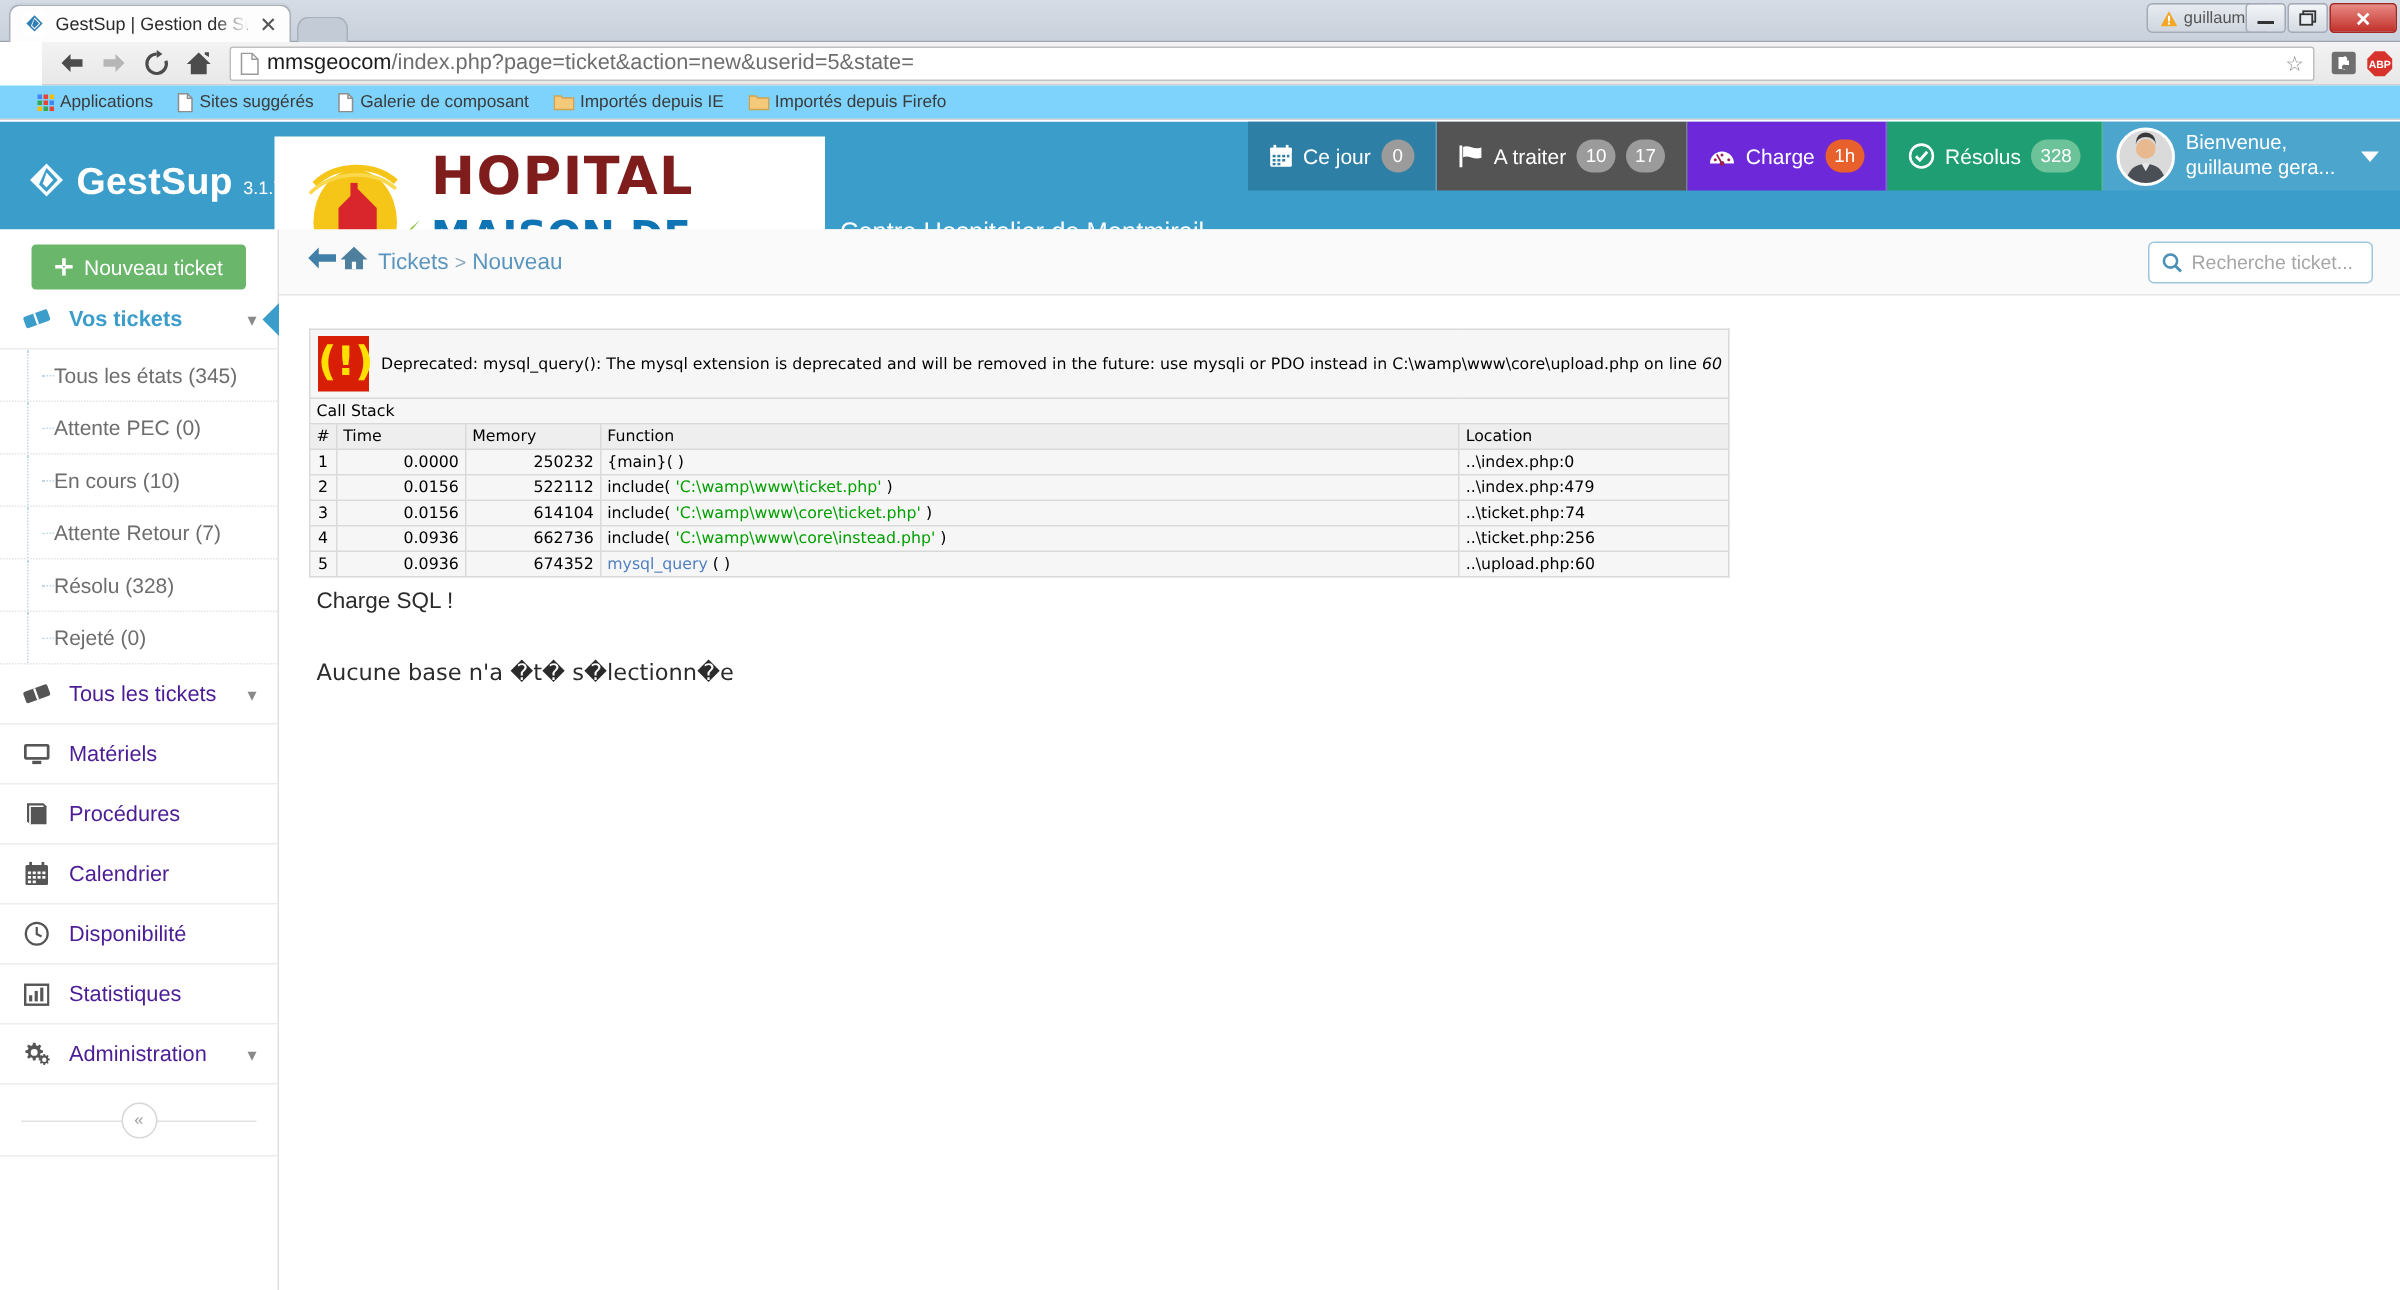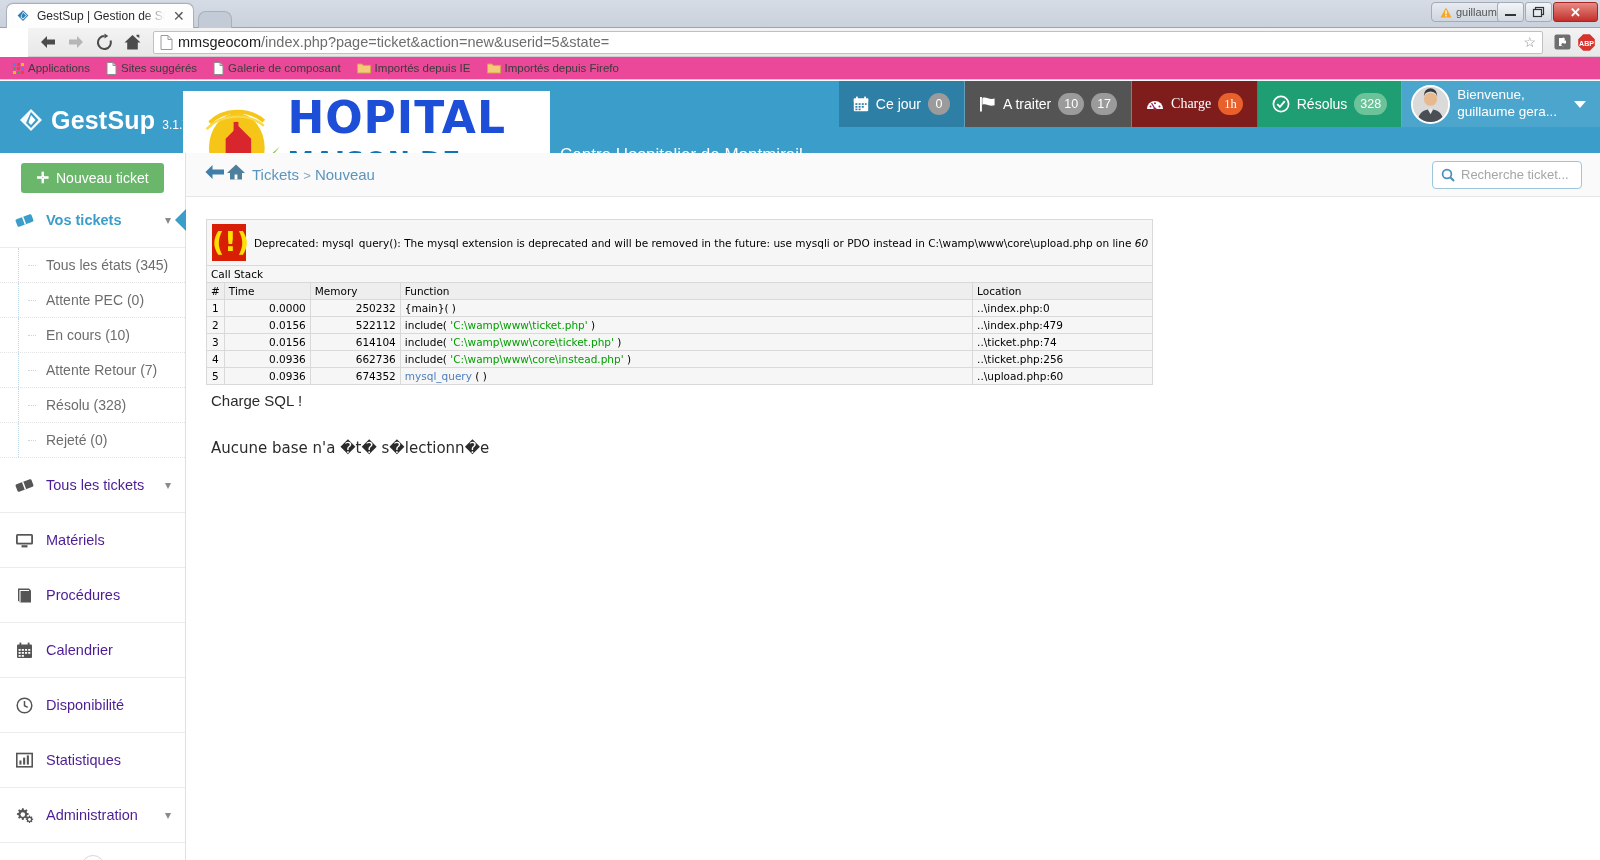--- a/index.html
+++ b/index.html
@@ -76,22 +76,22 @@
     background: #fff; border: 1px solid #c0c0c0; border-radius: 2px;
     display: flex; align-items: center; padding: 0 6px; gap: 5px;
   }
   .omni-url { font-size: 14.5px; color: #6e6e6e; white-space: nowrap; }
   .omni-url b { color: #1c1c1c; font-weight: normal; }
   .omni-star { margin-left: auto; color: #8a8a8a; font-size: 14px; cursor: pointer; }
   .ext-icon { width: 24px; height: 22px; display:flex; align-items:center; justify-content:center; cursor:pointer; }
 
   .bookmarks-bar {
     position: absolute; left: 0; top: 57px; width: 1600px; height: 23px;
-    background: #ec4899; border-bottom: 1px solid #d3d3d3;
-    display: flex; align-items: center; padding: 0 6px; gap: 2px; overflow: hidden;
+    background: #7dd3fc; border-bottom: 1px solid #d3d3d3;
+    display: flex; align-items: center; padding: 0 18px; gap: 2px; overflow: hidden;
   }
   .bm { display: flex; align-items: center; gap: 4px; padding: 2px 7px; font-size: 11.5px; color: #3b3b3b; cursor: pointer; white-space: nowrap; }
   .apps-grid { display: grid; grid-template-columns: repeat(3,3px); grid-template-rows: repeat(3,3px); gap: 1px; }
   .apps-grid i { display:block; width:3px; height:3px; background:#6f6f6f; }
   .apps-grid i:nth-child(1){background:#4285f4}.apps-grid i:nth-child(2){background:#ea4335}
   .apps-grid i:nth-child(3){background:#fbbc05}.apps-grid i:nth-child(4){background:#34a853}
   .apps-grid i:nth-child(5){background:#ea4335}.apps-grid i:nth-child(6){background:#4285f4}
   .apps-grid i:nth-child(7){background:#fbbc05}.apps-grid i:nth-child(8){background:#34a853}
   .apps-grid i:nth-child(9){background:#ea4335}
 
@@ -105,33 +105,33 @@
   .brand { position: absolute; left: 18px; top: 22px; display: flex; align-items: baseline; gap: 7px; color: #fff; }
   .brand-mark { width: 26px; height: 26px; position: relative; top: 5px; }
   .brand-name { font-size: 25px; font-weight: bold; letter-spacing: .2px; }
   .brand-ver { font-size: 12px; }
 
   .logo-box {
     position: absolute; left: 183px; top: 10px; width: 367px; height: 116px;
     background: #fff; display: flex; align-items: center; padding-left: 14px; gap: 6px;
   }
   .logo-text { display: flex; flex-direction: column; line-height: 1; }
-  .logo-l1 { font-family: "DejaVu Sans", sans-serif; font-size: 44px; font-weight: bold; color: #1d4ed8; letter-spacing: 1px; }
+  .logo-l1 { font-family: "DejaVu Sans", sans-serif; font-size: 35px; font-weight: bold; color: #7f1d1d; letter-spacing: 1px; }
   .logo-l2 { font-family: "DejaVu Sans", sans-serif; font-size: 26.5px; font-weight: bold; color: #0f74b4; letter-spacing: .4px; margin-top: 9px; }
   .site-title { position: absolute; left: 560px; top: 64px; font-size: 17px; color: #fff; }
 
   .hdr-nav { position: absolute; right: 0; top: 0; height: 46px; display: flex; }
   .hdr-item {
     height: 46px; display: flex; align-items: center; gap: 7px;
     padding: 0 14px; color: #fff; font-size: 14px; cursor: pointer;
     border-right: 1px solid rgba(255,255,255,.25);
   }
   .hdr-item.cejour   { background: #2e7fa5; }
   .hdr-item.atraiter { background: #545454; }
-  .hdr-item.charge   { background: #7f1d1d; font-family: Liberation Serif, serif; }
+  .hdr-item.charge   { background: #6d28d9; }
   .hdr-item.resolus  { background: #1f9e73; }
   .hdr-item.user     { background: #4ba5cd; padding-left: 9px; border-right: none; }
   .pill {
     min-width: 22px; height: 22px; padding: 0 6px; border-radius: 11px;
     display: flex; align-items: center; justify-content: center;
     font-size: 12.5px; color: #fff;
   }
   .pill.grey   { background: #9b9b9b; }
   .pill.orange { background: #e8602c; }
   .pill.green  { background: #6cc39a; }
@@ -147,35 +147,35 @@
     position: absolute; left: 0; top: 72px; width: 186px; height: 707px;
     background: #fff; border-right: 1px solid #e0e0e0;
   }
   .new-ticket-btn {
     margin: 10px auto 0; width: 143px; height: 30px;
     background: #6ab76c; color: #fff; border-radius: 3px;
     display: flex; align-items: center; justify-content: center; gap: 7px;
     font-size: 14px; cursor: pointer;
   }
   .sb-section {
-    height: 55px; display: flex; align-items: center; gap: 12px; padding: 0 14px;
+    height: 40px; display: flex; align-items: center; gap: 12px; padding: 0 14px;
     border-bottom: 1px solid #ececec; cursor: pointer; position: relative;
   }
   .sb-section.active .sb-label { color: #3b9dc9; font-weight: bold; }
   .sb-section.active .sb-icon  { color: #3b9dc9; }
   .sb-section.active::after {
     content: ""; position: absolute; right: -1px; top: 50%; transform: translateY(-50%);
     width: 0; height: 0; border-top: 11px solid transparent; border-bottom: 11px solid transparent;
     border-right: 11px solid #3b9dc9;
   }
   .sb-icon { width: 20px; display: flex; align-items: center; justify-content: center; color: #555; }
   .sb-label { font-size: 14.5px; color: #4c1d95; flex: 1; }
   .sb-chev { color: #8a8a8a; font-size: 12px; }
   .sb-subitem {
-    height: 35px; display: flex; align-items: center; gap: 10px;
+    height: 35px; display: flex; align-items: center; 
     padding-left: 28px; border-bottom: 1px dotted #e3e3e3;
     font-size: 14px; color: #6d6d6d; cursor: pointer; position: relative;
   }
   .sb-subitem::before {
     content: ""; position: absolute; left: 18px; top: 0; bottom: 0;
     border-left: 1px dotted #bfd7e6;
   }
   .sb-dash { width: 8px; border-top: 1px dotted #bfd7e6; }
   .sb-collapse {
     height: 48px; display: flex; align-items: center; justify-content: center; position: relative;

